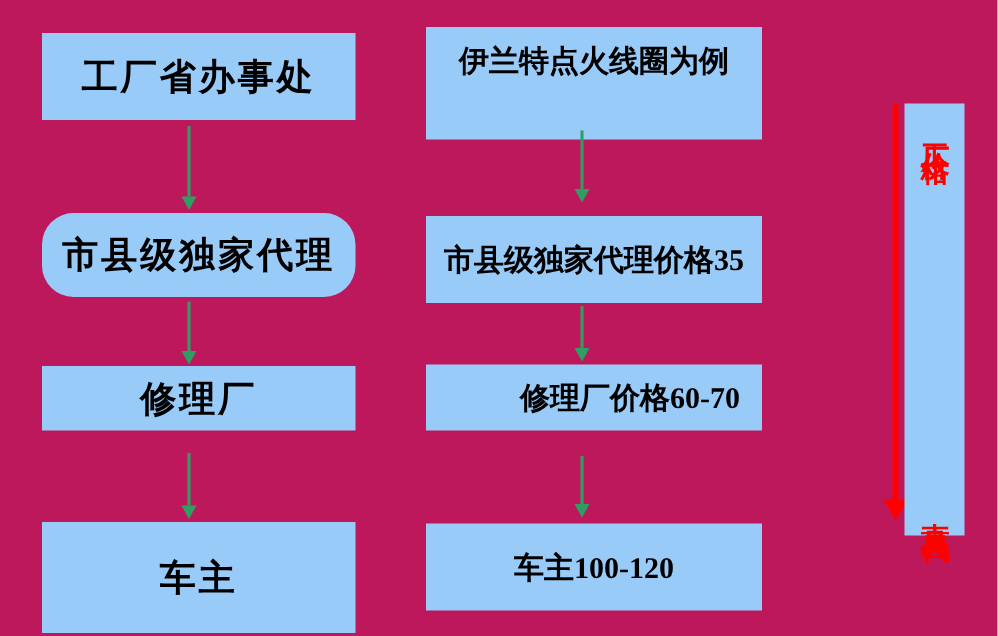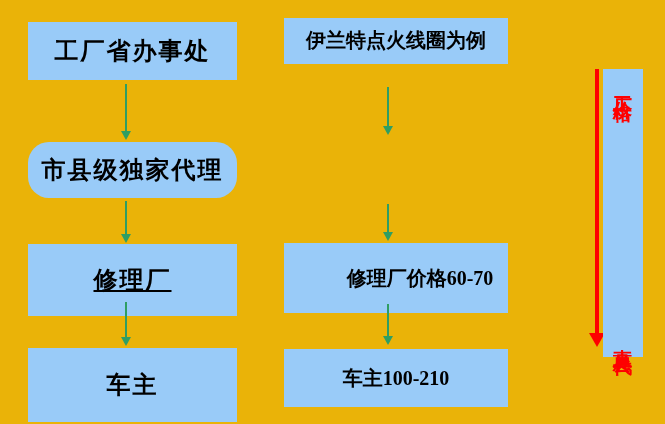--- a/index.html
+++ b/index.html
@@ -1,20 +1,20 @@
 <!DOCTYPE html>
 <html style="--box-fill: #99CBF8; --arrow-green: #2F9E63; --accent-red: #FE0000;"><head>
 <meta charset="utf-8">
 <style>
   html, body { margin: 0; padding: 0; background: #ffffff; }
   .canvas {
     position: relative;
     width: 665px;
     height: 424px;
-    background: #eab308;
+    background: #be185d;
     overflow: hidden;
     font-family: "Liberation Serif", "DejaVu Serif", serif;
   }
   .fbox {
     position: absolute;
     background: var(--box-fill, #99CBF8);
     display: flex;
     align-items: center;
     justify-content: center;
     font-weight: bold;
@@ -82,48 +82,51 @@
 <body>
 
 <div class="canvas">
 
   <div class="fbox left-col" style="top:22px; height:58px;">
     <span>工厂省办事处</span>
   </div>
   <div class="fbox left-col" style="top:142px; height:56px;border-radius:21px;">
     <span>市县级独家代理</span>
   </div>
-  <div class="fbox left-col" style="top:244px; height:72px;text-decoration:underline;">
+  <div class="fbox left-col" style="top:244px; height:43px;">
     <span>修理厂</span>
   </div>
   <div class="fbox left-col" style="top:348px; height:74px;">
     <span>车主</span>
   </div>
 
   <div class="varrow" style="left:120px; top:84px; height:56px;">
     <div class="shaft"></div>
     <div class="head"></div>
   </div>
   <div class="varrow" style="left:120px; top:201px; height:42px;">
     <div class="shaft"></div>
     <div class="head"></div>
   </div>
   <div class="varrow" style="left:120px; top:302px; height:44px;">
     <div class="shaft"></div>
     <div class="head"></div>
   </div>
 
-  <div class="fbox right-col top-align" style="top:18px; height:46px;">
+  <div class="fbox right-col top-align" style="top:18px; height:75px;">
     <span>伊兰特点火线圈为例</span>
   </div>
-  <div class="fbox right-col" style="top:243px; height:70px;padding-left:48px;">
+  <div class="fbox right-col" style="top:144px; height:58px;">
+    <span>市县级独家代理价格35</span>
+  </div>
+  <div class="fbox right-col" style="top:243px; height:44px;padding-left:48px;">
     <span>修理厂价格60-70</span>
   </div>
   <div class="fbox right-col" style="top:349px; height:58px;">
-    <span>车主100-210</span>
+    <span>车主100-120</span>
   </div>
 
   <div class="varrow" style="left:382px; top:87px; height:48px;">
     <div class="shaft"></div>
     <div class="head"></div>
   </div>
   <div class="varrow" style="left:382px; top:204px; height:37px;">
     <div class="shaft"></div>
     <div class="head"></div>
   </div>

